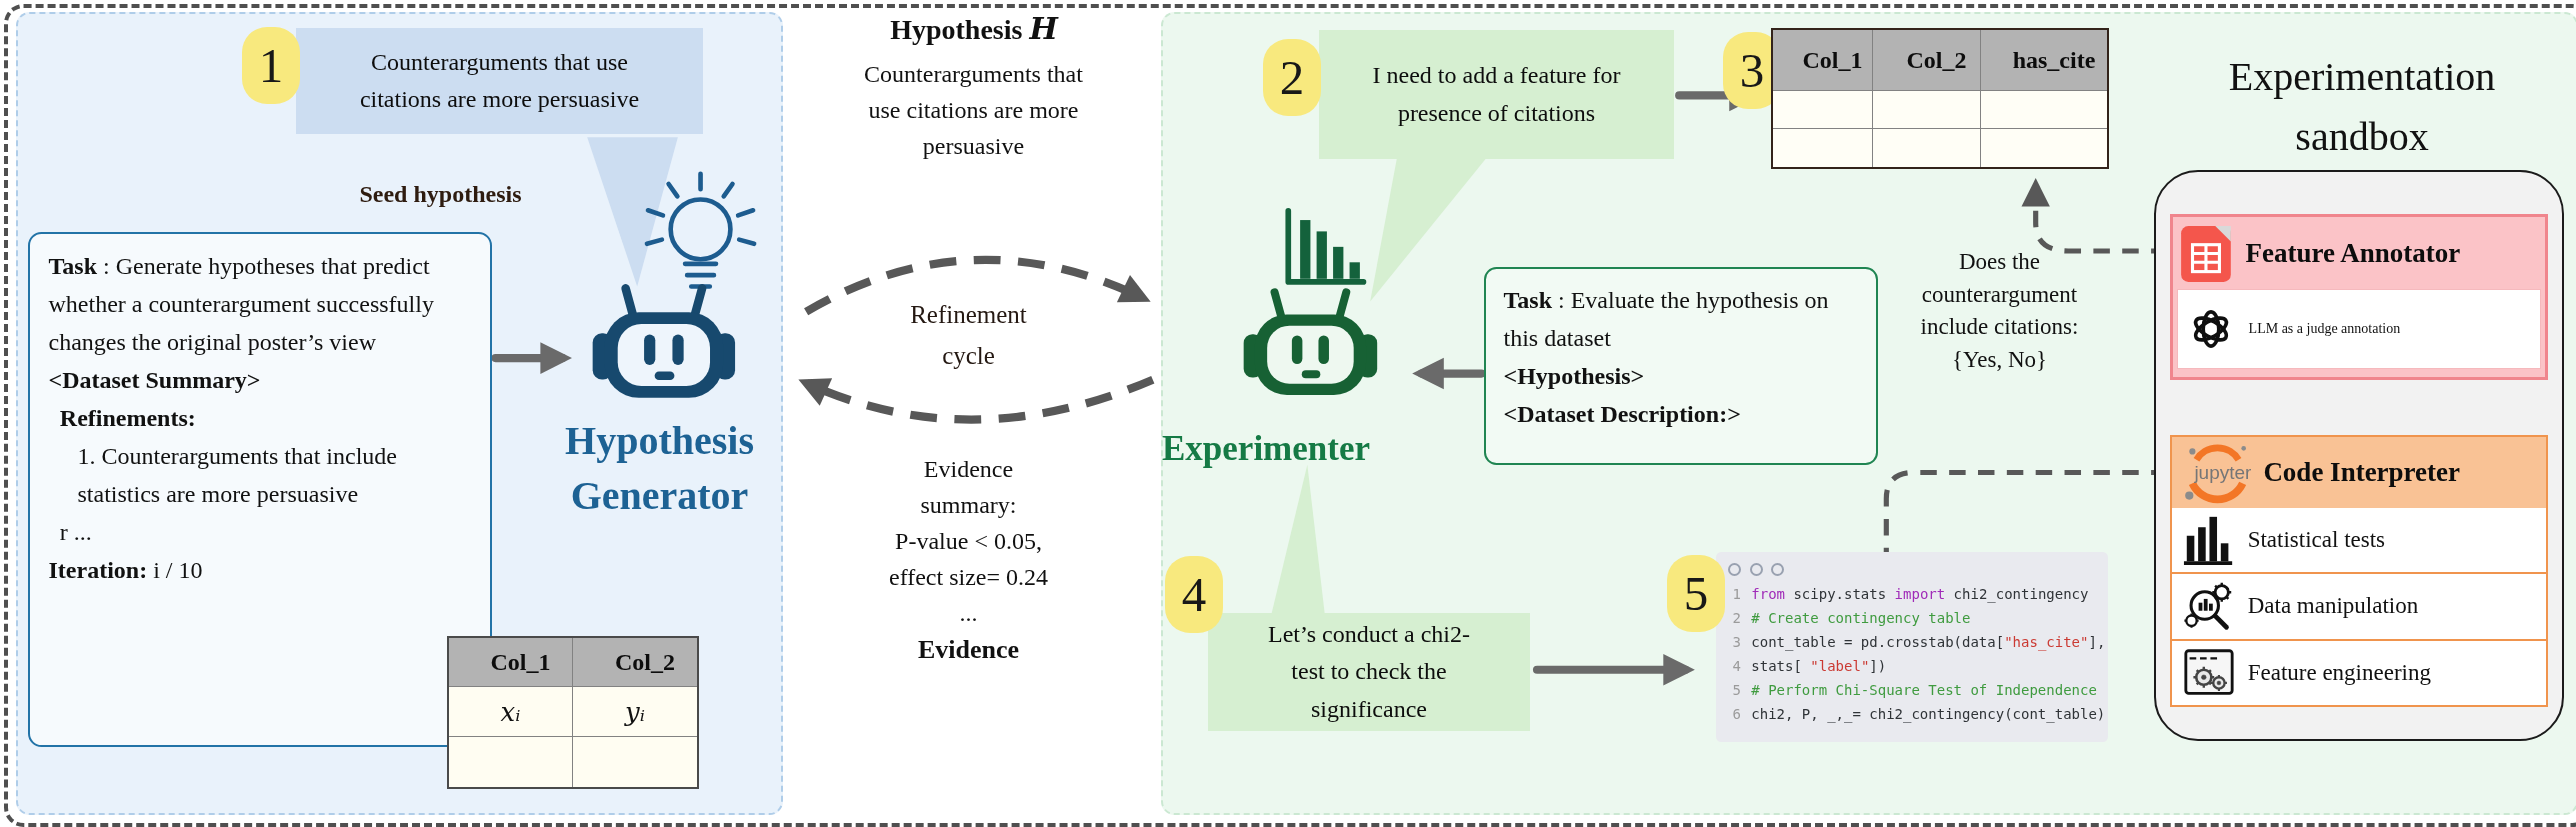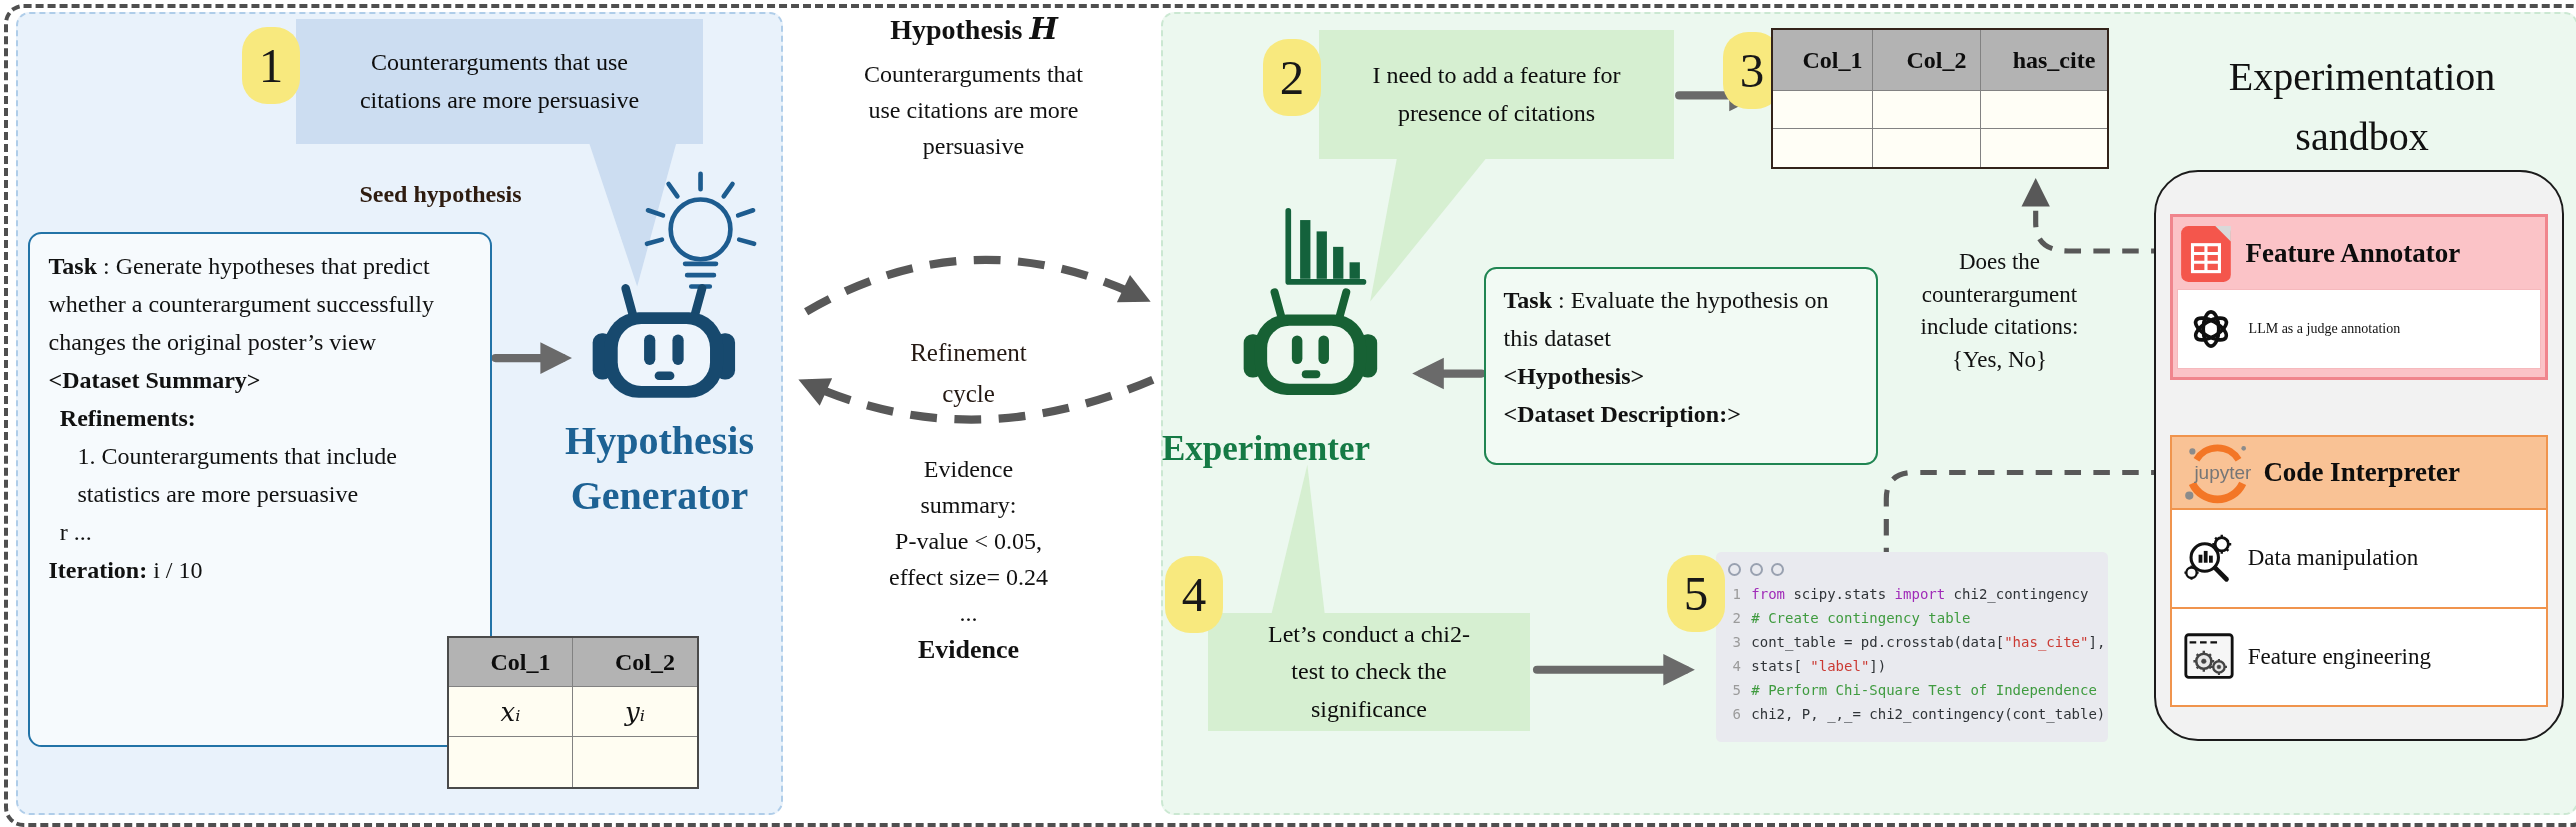--- a/index.html
+++ b/index.html
@@ -11,41 +11,41 @@
   .panel-left{left:15.5px;width:767px;background:#e9f2fb;border:2.6px dashed #afcde9;}
   .panel-right{left:1161px;width:1417px;background:#ecf8ef;border:2.6px dashed #cbe8d2;}
   svg.art{position:absolute;left:0;top:0;z-index:2;pointer-events:none;}
   .txt{position:absolute;z-index:3;}
   .badge{position:absolute;z-index:4;width:58px;height:77px;background:#f8e97e;border-radius:25px;
     display:flex;align-items:center;justify-content:center;font-size:49px;color:#181818;}
   .bubble{position:absolute;z-index:3;display:flex;flex-direction:column;justify-content:center;
     text-align:center;font-size:24px;line-height:1.55;color:#0d0d0d;}
   .bubble-blue{background:#ccddf1;}
   .bubble-green{background:#d6efd1;}
-  #bubble1{left:296px;top:19px;width:407px;height:125px;}
+  #bubble1{left:296px;top:28px;width:407px;height:106px;}
   #bubble2{left:1319px;top:30px;width:355px;height:129px;}
   #bubble4{left:1208px;top:613px;width:322px;height:118px;}
   #seed-label{left:296px;top:181px;width:289px;text-align:center;font-weight:bold;font-size:24px;color:#2e1c10;}
   .taskbox{position:absolute;z-index:3;box-sizing:border-box;font-size:24px;line-height:1.58;}
   #taskbox1{left:28px;top:232px;width:464px;height:515px;background:#f6fafd;
     border:2.6px solid #2273a7;border-radius:13.4px;padding:14.4px 18.5px;}
   #taskbox2{left:1484px;top:267px;width:394px;height:198px;background:#f2faf4;
     border:2.6px solid #208552;border-radius:12.4px;padding:13.4px 17.5px;}
   .b{font-weight:bold;}
   .indent1{padding-left:11.3px;}
   .indent2{padding-left:29px;}
   #agent1-label{left:505px;top:413px;width:309px;text-align:center;font-weight:bold;
     font-size:40px;line-height:1.38;color:#1d6294;}
   #exp-label{left:1162px;top:429px;width:304px;text-align:left;font-weight:bold;
     font-size:35px;color:#157a45;}
   #hyp-title{left:840px;top:11.3px;width:268px;text-align:center;font-size:28px;font-weight:bold;}
   .math{font-style:italic;font-family:"DejaVu Serif",serif;font-weight:normal;}
   #hyp-title .math{font-weight:bold;font-size:30px;}
   #hyp-para{left:824px;top:56px;width:299px;text-align:center;font-size:24px;line-height:1.5;}
-  #cycle-label{left:850px;top:295px;width:237px;text-align:center;font-size:25px;line-height:1.62;color:#241812;margin-top:38px;}
+  #cycle-label{left:850px;top:295px;width:237px;text-align:center;font-size:25px;line-height:1.62;color:#241812;}
   #evidence-block{left:824px;top:451px;width:289px;text-align:center;font-size:24px;line-height:1.5;}
   #evidence-label{left:824px;top:635px;width:289px;text-align:center;font-size:26px;font-weight:bold;}
   #note-does{left:1886px;top:246px;width:227px;text-align:center;font-size:23px;line-height:1.42;}
   .dtable{position:absolute;z-index:4;display:grid;background:#fffdf2;}
   #table1{left:447px;top:636px;grid-template-columns:124px 124px;grid-template-rows:49px 50px 50px;
     border:2.6px solid #4a4a4a;}
   #table3{left:1771px;top:28px;grid-template-columns:100px 108px 126px;grid-template-rows:61px 38px 38px;
     border:2.6px solid #33231a;background:#fffef6;}
   .cell{display:flex;align-items:center;justify-content:center;border-right:1.5px solid #828282;
     border-bottom:1.5px solid #828282;box-sizing:border-box;}
@@ -287,20 +287,30 @@
       <svg width="78" height="64" viewBox="0 0 152 124">
         <path d="M36,36 A48,48 0 0 1 118,36" stroke="#f37626" stroke-width="13" fill="none"></path>
         <path d="M28,82 A54,54 0 0 0 126,82" stroke="#f37626" stroke-width="15" fill="none"></path>
         <text x="32" y="74" font-family="Liberation Sans, sans-serif" font-size="37" fill="#767677">jupyter</text>
         <circle cx="28" cy="20" r="6" fill="#8b8b8b"></circle>
         <circle cx="128" cy="14" r="4.5" fill="#8b8b8b"></circle>
         <circle cx="22" cy="106" r="8" fill="#8b8b8b"></circle>
       </svg>
       <div class="ci-title">Code Interpreter</div>
     </div>
+    <div class="ci-row" style="border-top:none">
+      <svg width="52" height="52" viewBox="0 0 110 110">
+        <rect x="8" y="46" width="16" height="54" fill="#111"></rect>
+        <rect x="32" y="28" width="16" height="72" fill="#111"></rect>
+        <rect x="56" y="6" width="16" height="94" fill="#111"></rect>
+        <rect x="80" y="62" width="16" height="38" fill="#111"></rect>
+        <path d="M2,104 H104" stroke="#111" stroke-width="8"></path>
+      </svg>
+      <div>Statistical tests</div>
+    </div>
     <div class="ci-row">
       <svg width="52" height="52" viewBox="0 0 110 110">
         <g stroke="#111" fill="none">
           <circle cx="82" cy="26" r="14" stroke-width="6"></circle>
           <path d="M82,6 V12 M82,40 V46 M62,26 H68 M96,26 H102 M68,12 L72,16 M92,36 L96,40 M68,40 L72,36 M92,16 L96,20" stroke-width="5"></path>
           <circle cx="18" cy="86" r="11" stroke-width="5"></circle>
           <path d="M18,71 V76 M18,96 V101 M3,86 H8 M28,86 H33" stroke-width="4.5"></path>
           <circle cx="46" cy="54" r="29" stroke-width="6.5"></circle>
           <path d="M68,76 L92,100" stroke-width="10" stroke-linecap="round"></path>
         </g>

